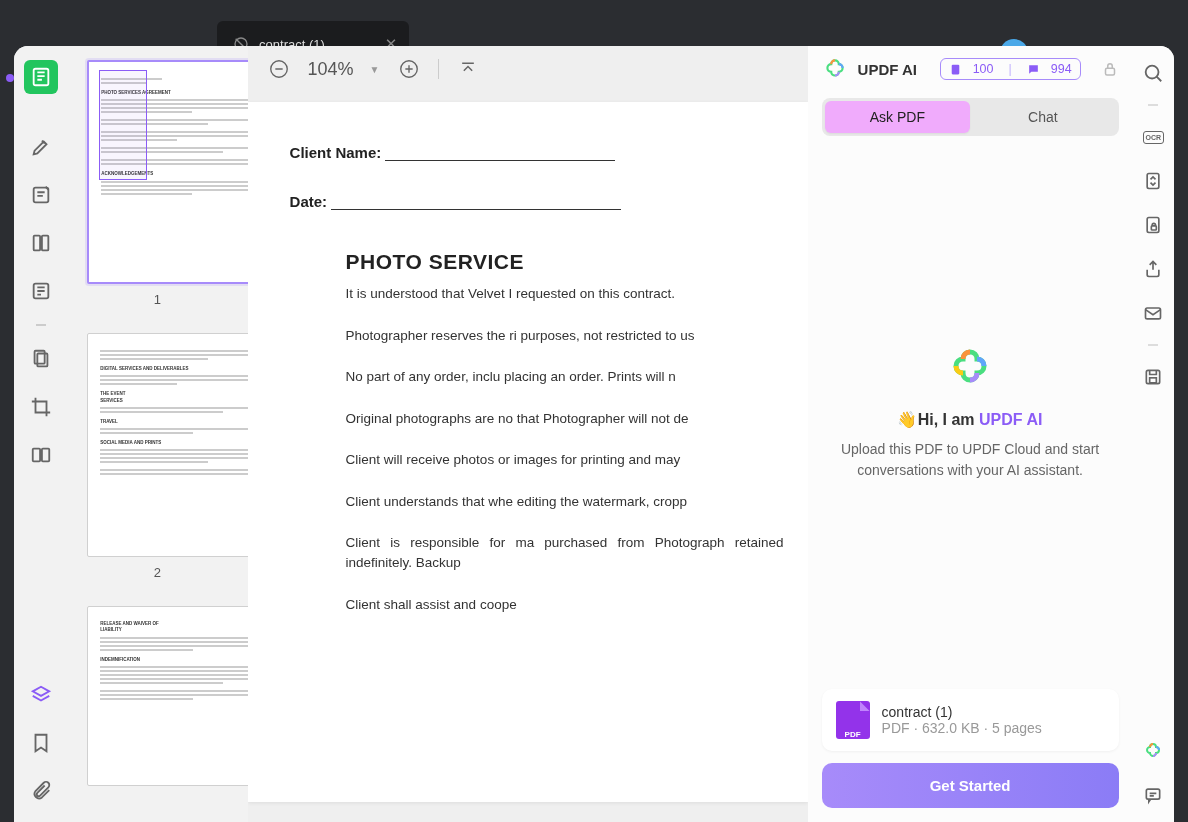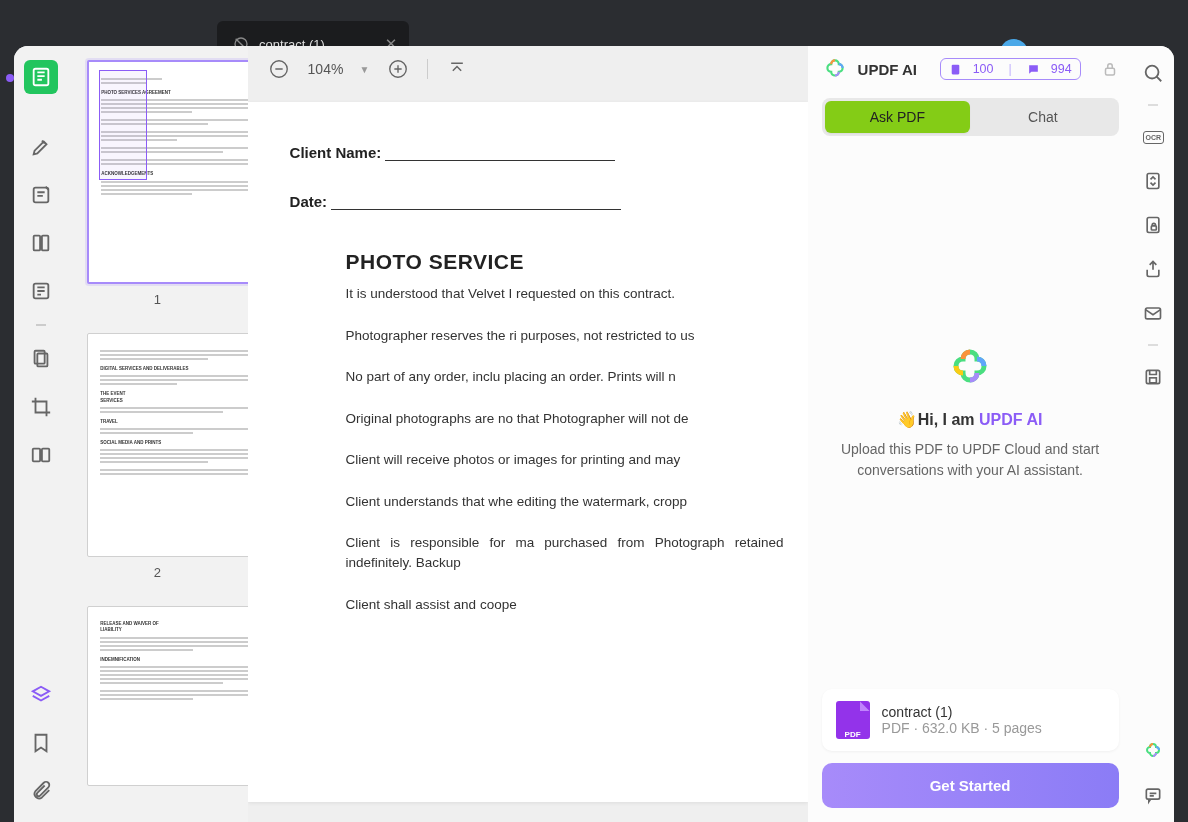--- a/index.html
+++ b/index.html
@@ -45,41 +45,41 @@
 .thumb .viewport-box { position: absolute; top: 8px; left: 10px; width: 48px; height: 110px; border: 1px solid #8b5cf6; background: rgba(139,92,246,0.06); }
 .thumb-num { text-align: center; color: #555; font-size: 13px; margin-bottom: 26px; }
 .thumb .t-head { font-weight: 700; font-size: 4.5px; color: #333; margin-bottom: 3px; }
 .thumb .t-line { height: 2px; background: #ccc; margin: 2px 0; }
 .thumb .t-block { margin-bottom: 6px; }
 
 
 .viewer { flex: 1; background: #efefef; position: relative; display: flex; flex-direction: column; }
 .viewer-toolbar { height: 46px; display: flex; align-items: center; gap: 16px; padding: 0 18px; }
 .vt-btn { width: 26px; height: 26px; color: #666; cursor: pointer; display: flex; align-items: center; justify-content: center; }
-.zoom-val { color: #555; font-size: 14px; }
+.zoom-val { color: #555; font-size: 18px; }
 .zoom-dd { color: #999; font-size: 10px; }
 .vt-sep { width: 1px; height: 20px; background: #ccc; }
 .doc-scroll { flex: 1; overflow: hidden; padding: 10px 0 13px 0; }
 .page { background: #fff; margin: 0 auto; width: 560px; min-height: 700px; padding: 42px 24px 42px 42px; color: #222; box-shadow: 0 1px 4px rgba(0,0,0,0.08); }
 .page .field { font-weight: 700; font-size: 15px; margin-bottom: 32px; }
 .page .field .underline { border-bottom: 1px solid #333; display: inline-block; width: 230px; vertical-align: bottom; }
 .page h2 { font-size: 21px; font-weight: 800; margin: 40px 0 10px 56px; letter-spacing: 0.5px; }
 .page p { font-size: 13.5px; margin: 0 0 22px 56px; text-align: justify; line-height: 1.45; color: #333; }
 
 
 .ai-panel { width: 440px; background: #fcfcfc; display: flex; flex-direction: column; position: relative; }
 .ai-header { height: 46px; display: flex; align-items: center; padding: 0 14px; gap: 10px; }
 .ai-logo { width: 26px; height: 26px; }
 .ai-title { font-weight: 700; font-size: 15px; color: #333; }
 .ai-credits { margin-left: auto; display: flex; align-items: center; gap: 11px; border: 1.5px solid #a78bfa; border-radius: 6px; padding: 3px 8px; font-size: 12.5px; color: #8b5cf6; }
 .ai-credits .sep { color: #c4b5fd; margin: 0 4px; }
 .lock-icon { color: #bbb; margin-left: 10px; }
 .ai-tabs { display: flex; margin: 6px 14px 0; background: #e8e8e8; border-radius: 8px; padding: 3px; }
 .ai-tab { flex: 1; text-align: center; padding: 8px 0; font-size: 14px; color: #555; border-radius: 6px; cursor: pointer; }
-.ai-tab.active { background: #84cc16; color: #222; box-shadow: 0 1px 2px rgba(0,0,0,0.06); }
+.ai-tab.active { background: #f0abfc; color: #222; box-shadow: 0 1px 2px rgba(0,0,0,0.06); }
 .ai-body { flex: 1; display: flex; flex-direction: column; align-items: center; justify-content: center; padding: 20px; text-align: center; position: relative; }
 .ai-body-logo { width: 48px; height: 48px; margin-bottom: 18px; }
 .ai-greeting { font-size: 16px; color: #333; font-weight: 600; margin-bottom: 10px; }
 .ai-greeting .brand { color: #8b5cf6; }
 .ai-desc { font-size: 14px; color: #666; line-height: 1.5; max-width: 380px; }
 .ai-dots-bg { position: absolute; inset: 0; background-image: radial-gradient(circle, #e9e9e9 1px, transparent 1px); background-size: 22px 22px; opacity: 0.7; }
 .ai-body > * { position: relative; z-index: 1; }
 .ai-file-card { margin: 0 14px 12px; background: #fff; border-radius: 10px; padding: 12px 14px; display: flex; align-items: center; gap: 12px; box-shadow: 0 1px 3px rgba(0,0,0,0.05); }
 .file-icon { width: 34px; height: 38px; background: #9333ea; border-radius: 3px; position: relative; display: flex; align-items: flex-end; justify-content: center; color: #fff; font-size: 8px; font-weight: 700; padding-bottom: 0; }
 .file-icon::before { content: ""; position: absolute; top: 0; right: 0; width: 10px; height: 10px; background: #c084fc; clip-path: polygon(0 0, 100% 100%, 0 100%); }

